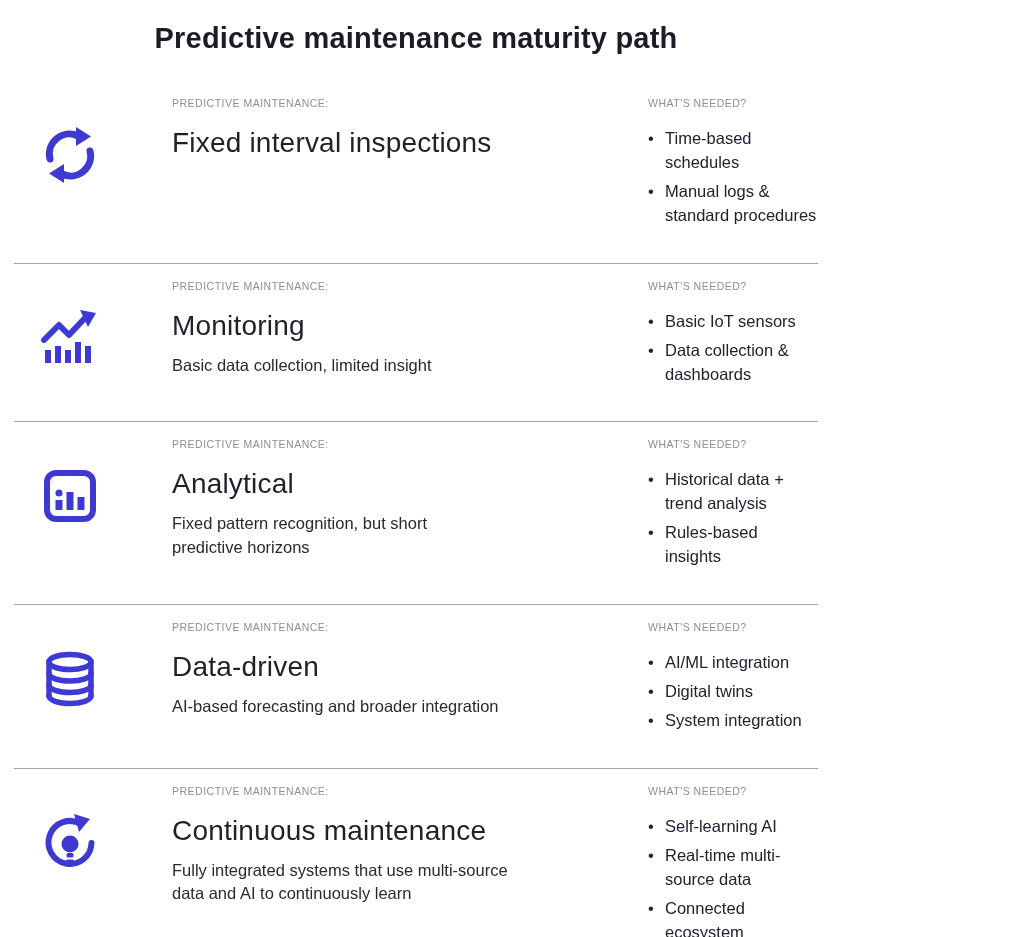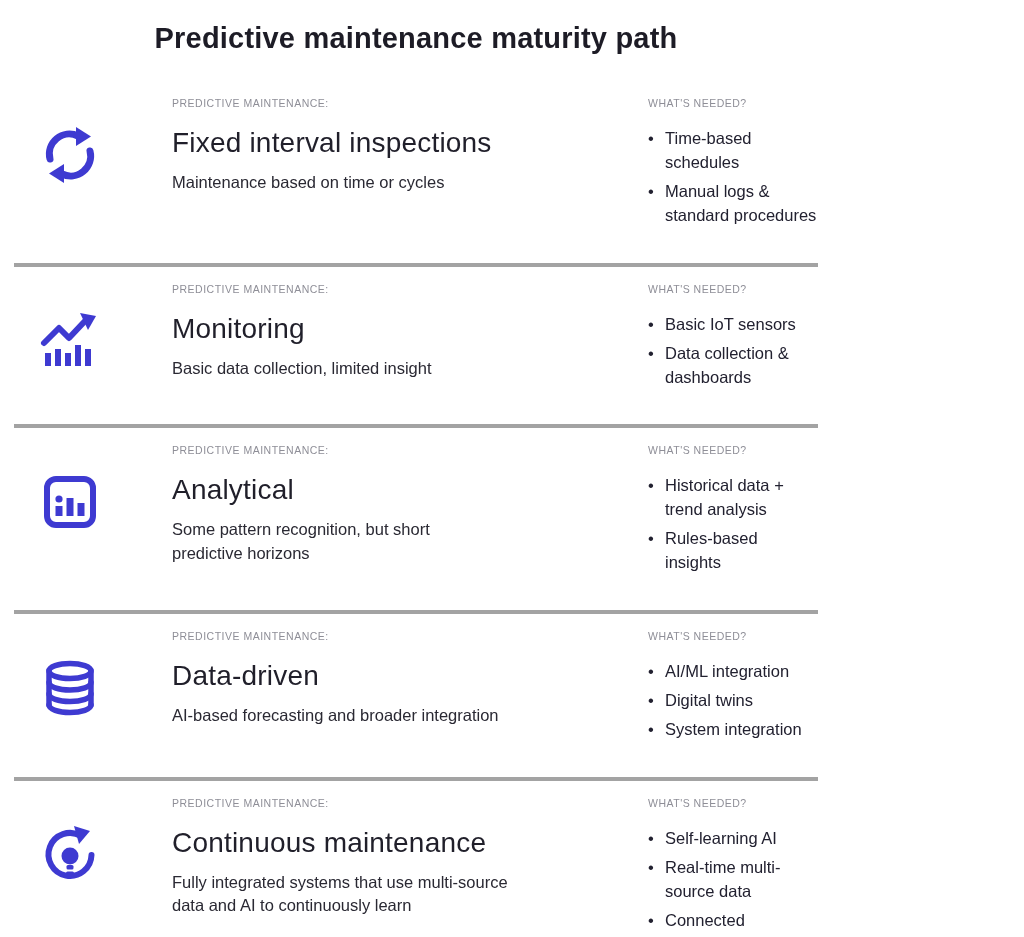--- a/index.html
+++ b/index.html
@@ -20,21 +20,21 @@
     color: #1d1c26;
     margin-bottom: 36px;
   }
 
   .rows { width: 100%; }
 
   .maturity-row {
     display: grid;
     grid-template-columns: 158px 476px 1fr;
     padding: 16px 0 30px 0;
-    border-bottom: 4px solid #a3a3a3;
+    border-bottom: 1px solid #a3a3a3;
   }
   .maturity-row:first-child { padding-top: 6px; }
 
   .icon-cell { padding-left: 24px; }
   .icon-wrap { margin-top: 26px; width: 64px; height: 64px; }
   .icon-wrap svg { width: 64px; height: 64px; display: block; }
 
   .col-label {
     font-size: 10.5px;
     letter-spacing: 0.5px;
@@ -96,21 +96,20 @@
             <path d="M12 36 A 20 20 0 0 1 40 13" stroke="#3e3ad1" stroke-width="7" stroke-linecap="round"></path>
             <polygon points="38,4 38,23 53,13.5" fill="#3e3ad1"></polygon>
             <path d="M52 28 A 20 20 0 0 1 24 51" stroke="#3e3ad1" stroke-width="7" stroke-linecap="round"></path>
             <polygon points="26,41 26,60 11,50.5" fill="#3e3ad1"></polygon>
           </svg>
         </div>
       </div>
       <div class="mid-cell">
         <div class="col-label">PREDICTIVE MAINTENANCE:</div>
         <div class="row-heading">Fixed interval inspections</div>
-        <div class="row-desc">Maintenance based on time or cycles</div>
       </div>
       <div class="needs-col">
         <div class="col-label">WHAT'S NEEDED?</div>
         <ul class="needs-list">
           <li>Time-based schedules</li>
           <li>Manual logs &amp; standard procedures</li>
         </ul>
       </div>
     </div>
 
@@ -150,21 +149,21 @@
             <circle cx="21" cy="29" r="3.6" fill="#3e3ad1"></circle>
             <rect x="17.5" y="36" width="7" height="10" fill="#3e3ad1"></rect>
             <rect x="28.5" y="28" width="7" height="18" fill="#3e3ad1"></rect>
             <rect x="39.5" y="33" width="7" height="13" fill="#3e3ad1"></rect>
           </svg>
         </div>
       </div>
       <div class="mid-cell">
         <div class="col-label">PREDICTIVE MAINTENANCE:</div>
         <div class="row-heading">Analytical</div>
-        <div class="row-desc">Some pattern recognition, but short
+        <div class="row-desc">Fixed pattern recognition, but short
 predictive horizons</div>
       </div>
       <div class="needs-col">
         <div class="col-label">WHAT'S NEEDED?</div>
         <ul class="needs-list">
           <li>Historical data + trend analysis</li>
           <li>Rules-based insights</li>
         </ul>
       </div>
     </div>

